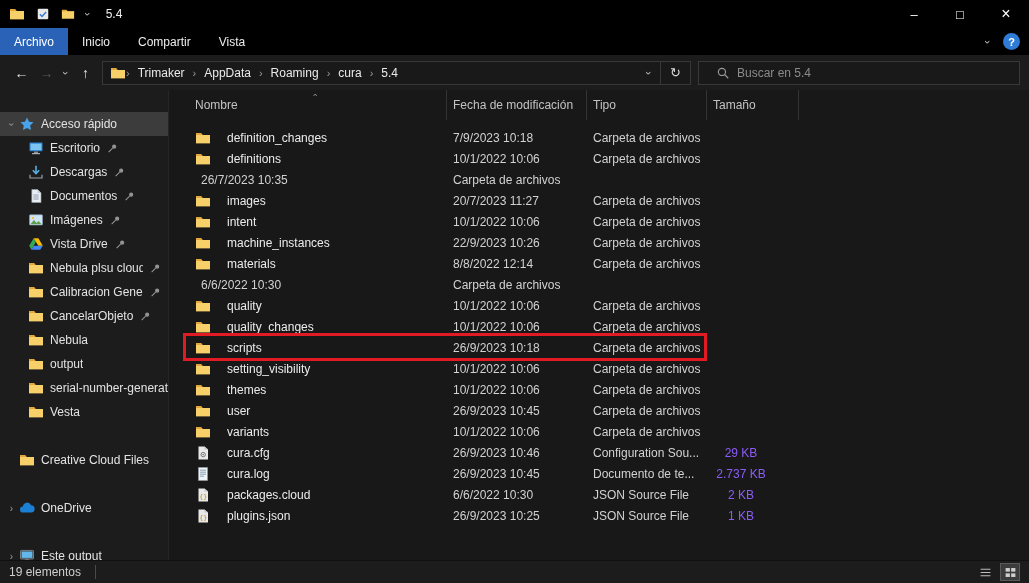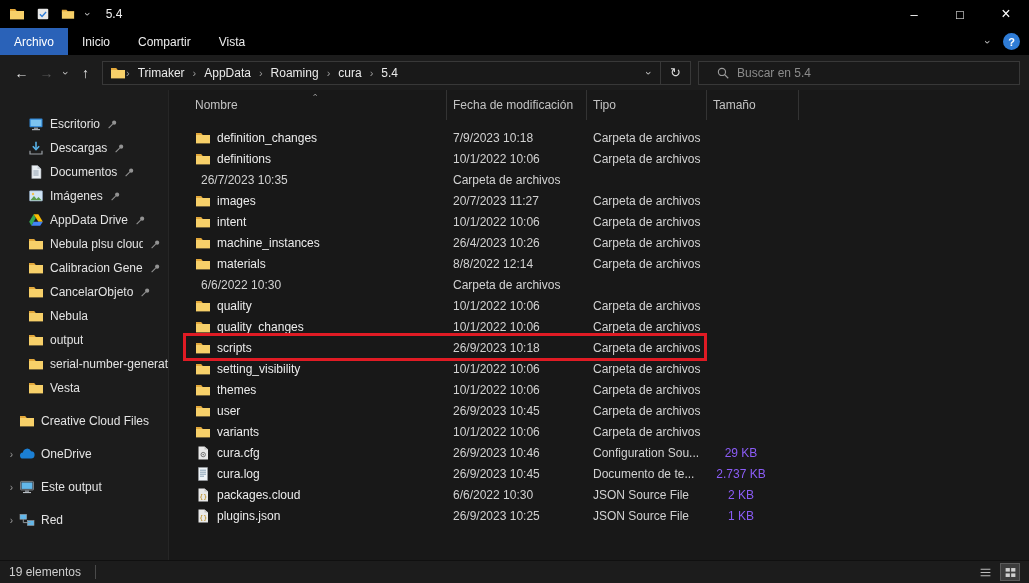--- a/index.html
+++ b/index.html
@@ -48,38 +48,38 @@
   .refresh-btn{width:30px;height:100%;display:flex;align-items:center;justify-content:center;border-left:1px solid var(--border);color:#d8d8d8;font-size:13px}
   .searchbox{width:322px;height:24px;border:1px solid var(--border);background:var(--bg-dark);display:flex;align-items:center;padding:0 17px;gap:7px}
   .search-input{flex:1;background:transparent;border:none;outline:none;color:#ddd;font:inherit;min-width:0}
   .search-input::placeholder{color:var(--text-faint)}
 
   
   .main{flex:1;display:flex;min-height:0}
   .sidebar{width:168px;flex:0 0 auto;background:var(--bg-band);padding-top:22px;overflow:hidden}
   .side-item{height:24px;display:flex;align-items:center;padding-left:4px;cursor:default;white-space:nowrap}
   .side-item.selected{background:#3c3c3c}
-  .side-item.group-start{margin-top:9px}
+  .side-item.group-start{margin-top:24px}
   .side-item.level1{padding-left:28px}
   .expander{width:15px;text-align:center;color:#9a9a9a;font-size:10px;flex:0 0 auto}
   .expander .g{display:inline-block}
   .expander.down .g{transform:rotate(90deg)}
   .side-item .icon{margin-right:6px}
   .side-label{overflow:hidden;color:#e3e3e3}
   .pin{margin-left:6px;opacity:.85;width:13px;height:13px}
 
   
   .content{flex:1;background:var(--bg-content);padding-left:26px;position:relative;overflow:hidden;border-left:1px solid #262626}
   .col-headers{display:grid;grid-template-columns:252px 140px 120px 92px;height:30px}
   .hcell{display:flex;align-items:center;color:#c3c3c3;border-right:1px solid #333;padding-left:6px;position:relative;cursor:default}
   .hcell.first{padding-left:0}
   .sort-caret{position:absolute;top:0px;left:118px;color:#b0b0b0;font-size:9px;transform:rotate(-90deg)}
   .rows{margin-top:7px}
   .frow{display:grid;grid-template-columns:252px 140px 120px 92px;height:21px;align-items:center;position:relative;cursor:default}
-  .name-cell{display:flex;align-items:center;gap:6px;overflow:hidden}
+  .name-cell{display:flex;align-items:center;gap:16px;overflow:hidden}
   .fname{color:#ececec;white-space:nowrap}
   .date-cell,.type-cell{color:#d2d2d2;padding-left:6px;white-space:nowrap;overflow:hidden}
   .size-cell{color:#8b5cf6;text-align:center;padding-right:24px;white-space:nowrap}
   .red-box{position:absolute;left:-12px;top:-4px;width:524px;height:28px;border:3px solid var(--annotation-red);pointer-events:none;z-index:5}
 
   
   .statusbar{height:23px;background:var(--bg-band);display:flex;align-items:center;padding:0 9px;flex:0 0 auto;color:var(--text-dim);border-top:1px solid #101010}
   .sb-sep{width:1px;height:14px;background:#4a4a4a;margin-left:14px}
   .view-toggles{margin-left:auto;display:flex;gap:5px}
   .view-btn{width:20px;height:18px;display:flex;align-items:center;justify-content:center;border:1px solid transparent}
@@ -175,20 +175,29 @@
             <circle cx="6.8" cy="6.8" r="4.1" fill="none" stroke="#9a9a9a" stroke-width="1.3"></circle>
             <path d="M10 10l4 4" stroke="#9a9a9a" stroke-width="1.3"></path>
           </svg>
         </span>
       <input class="search-input" readonly="" placeholder="Buscar en 5.4" style="">
     </div>
   </div>
 
   <div class="main">
     <div class="sidebar">
+        <div class="side-item level0 selected">
+          <span class="expander down"><span class="g">›</span></span>
+          <span class="icon">
+            <svg viewBox="0 0 16 16">
+              <path fill="#4aa3e8" d="M8 1.6l2 4.1 4.5.6-3.3 3.2.8 4.5L8 11.9 4 14l.8-4.5L1.5 6.3 6 5.7z"></path>
+            </svg>
+          </span>
+          <span class="side-label">Acceso rápido</span>
+        </div>
         <div class="side-item level1">
           <span class="icon">
             <svg viewBox="0 0 16 16">
               <rect x="1.5" y="2.6" width="13" height="8.6" rx="0.8" fill="#2f86d6"></rect>
               <rect x="2.6" y="3.7" width="10.8" height="6.4" fill="#7cc3f0"></rect>
               <rect x="6" y="11.6" width="4" height="1.4" fill="#8a8f96"></rect>
               <rect x="4" y="13.1" width="8" height="1.1" fill="#b9bec4"></rect>
             </svg>
           </span>
           <span class="side-label">Escritorio</span>
@@ -248,21 +257,21 @@
           </span>
         </div>
         <div class="side-item level1">
           <span class="icon">
             <svg viewBox="0 0 16 16">
               <path fill="#34a853" d="M5.6 2.2 1.2 9.8l2.2 3.9L7.8 6z"></path>
               <path fill="#fbbc04" d="M5.6 2.2h4.8l4.4 7.6H10.4z"></path>
               <path fill="#4285f4" d="M3.4 13.7h8.8l2.6-3.9H5.6z"></path>
             </svg>
           </span>
-          <span class="side-label">AppData Drive</span>
+          <span class="side-label">Vista Drive</span>
           <span class="icon pin">
             <svg viewBox="0 0 16 16">
               <circle cx="10" cy="5.8" r="2.6" fill="#a8a8a8"></circle>
               <path d="M8.2 7.6L3.2 12.6" stroke="#a8a8a8" stroke-width="1.3"></path>
             </svg>
           </span>
         </div>
         <div class="side-item level1">
           <span class="icon">
             <svg viewBox="0 0 16 16">
@@ -468,21 +477,21 @@
           <div class="frow">
             <div class="cell name-cell">
               <span class="icon">
                 <svg viewBox="0 0 16 16">
                   <path fill="#e3a83b" d="M1 3h5.2l1.6 1.9H15v1.3H1z"></path>
                   <path fill="#f7d069" d="M1 5h14v8.4H1z"></path>
                 </svg>
               </span>
               <span class="fname">machine_instances</span>
             </div>
-            <div class="cell date-cell">26/4/2023 10:26</div>
+            <div class="cell date-cell">22/9/2023 10:26</div>
             <div class="cell type-cell">Carpeta de archivos</div>
             <div class="cell size-cell"></div>
           </div>
           <div class="frow">
             <div class="cell name-cell">
               <span class="icon">
                 <svg viewBox="0 0 16 16">
                   <path fill="#e3a83b" d="M1 3h5.2l1.6 1.9H15v1.3H1z"></path>
                   <path fill="#f7d069" d="M1 5h14v8.4H1z"></path>
                 </svg>

